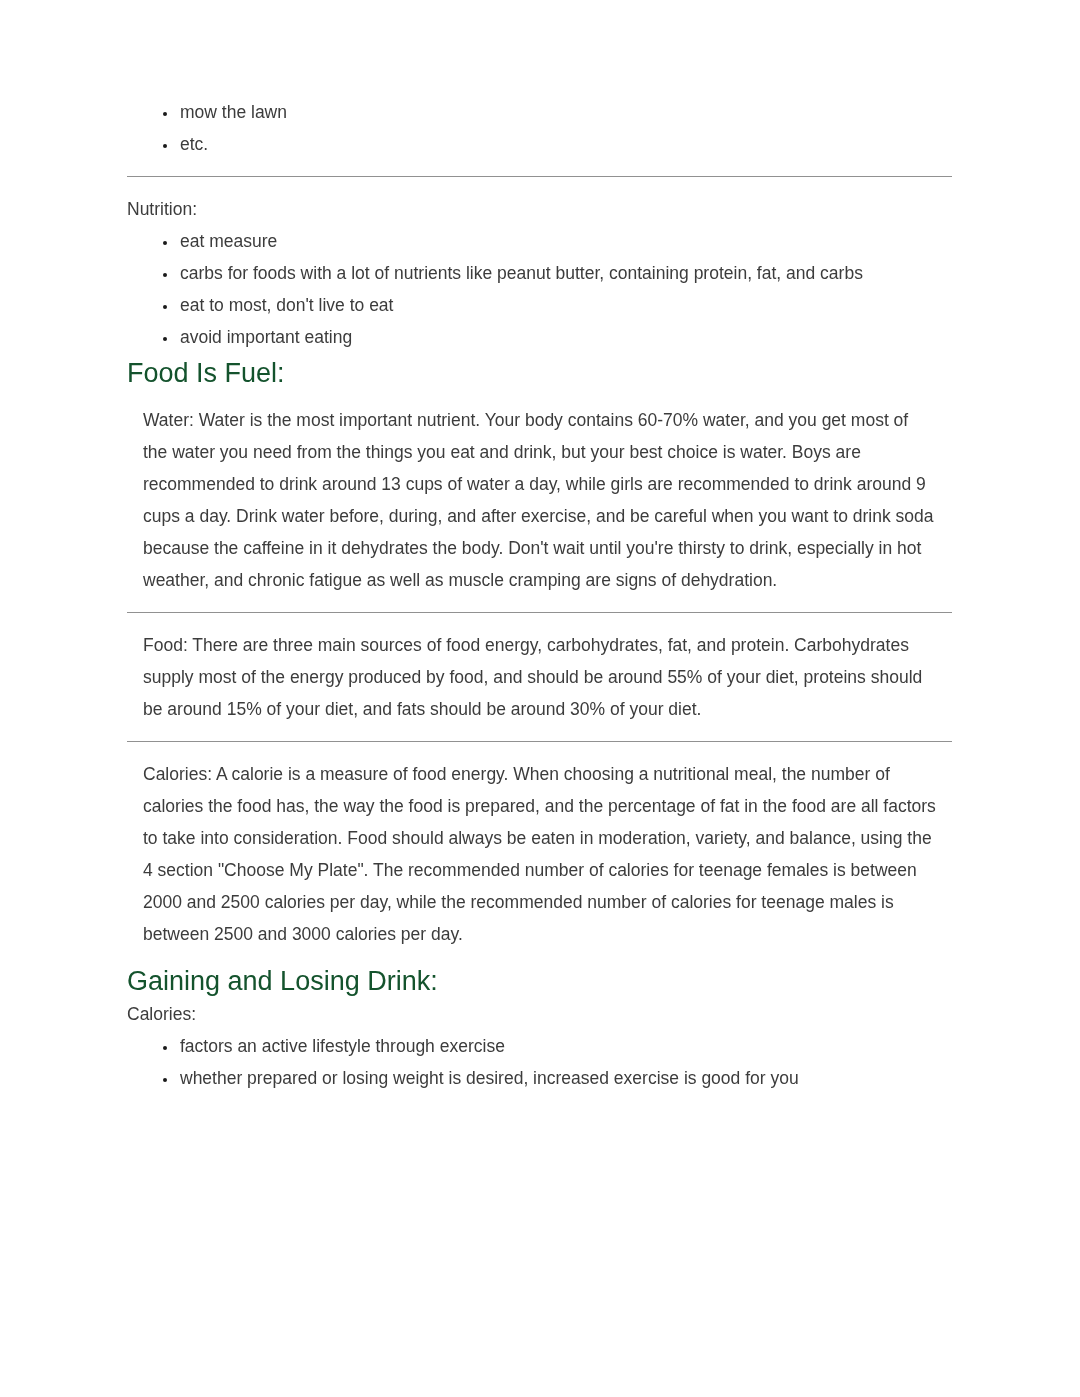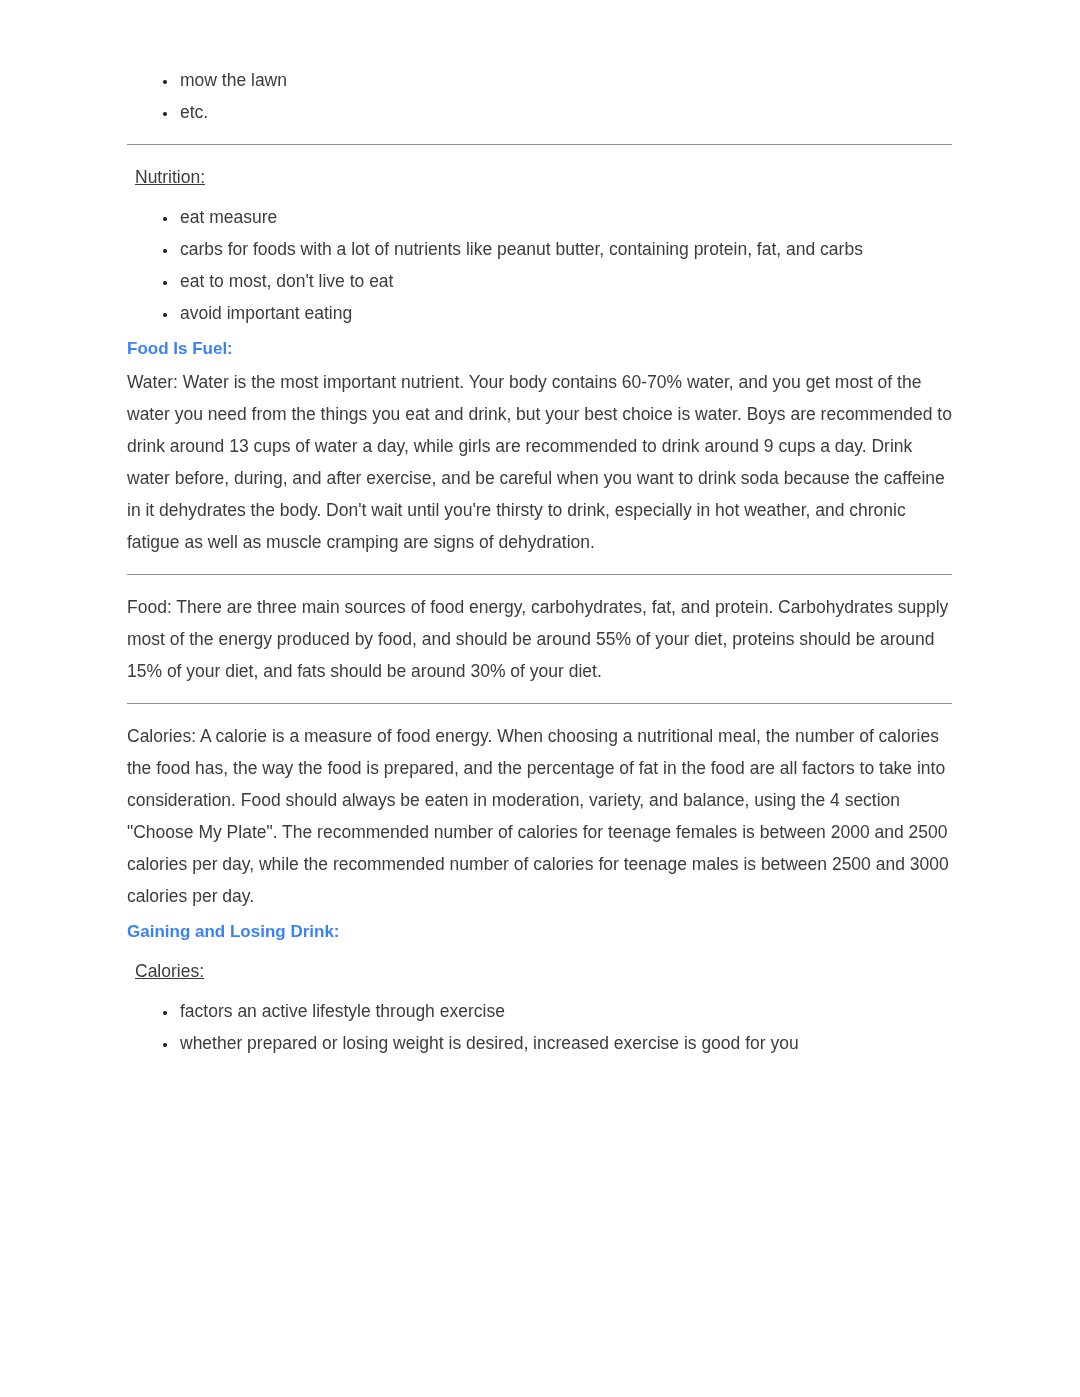--- a/index.html
+++ b/index.html
@@ -4,30 +4,30 @@
 <style>
   html, body {
     margin: 0;
     padding: 0;
     background: #ffffff;
   }
   .page {
     width: 1080px;
     min-height: 1397px;
     box-sizing: border-box;
-    padding: 64px 128px 60px 127px;
+    padding: 96px 128px 60px 127px;
     background: #ffffff;
     font-family: "Liberation Sans", "DejaVu Sans", sans-serif;
     font-size: 17.5px;
     line-height: 32px;
     color: #3c3c3c;
     border-radius: 19px;
   }
   p {
-    margin: 0;
+    margin: 16px;
   }
   ul.bullets {
     margin: 0;
     padding: 0 0 0 51px;
     list-style: disc outside;
   }
   ul.bullets li {
     margin: 0;
     padding-left: 2px;
   }
@@ -35,29 +35,28 @@
     color: #1a1a1a;
     font-size: 14px;
   }
   hr.divider {
     border: none;
     border-top: 1px solid #919191;
     margin: 16px 0;
     height: 0;
   }
   h2.doc-heading {
-    font-size: 17px;
-    font-weight: 700;
-    color: #3b82f6;
+    font-size: 27px;
+    font-weight: 400;
+    color: #14532d;
     line-height: 30px;
     margin: 5px 0 2px 0;
   }
   .label {
-    margin: 8px;
-    text-decoration: underline;
+    margin: 0;
   }
 </style>
 </head>
 <body>
 
 <div class="page">
 
   <ul class="bullets">
     <li>mow the lawn</li>
     <li>etc.</li>

